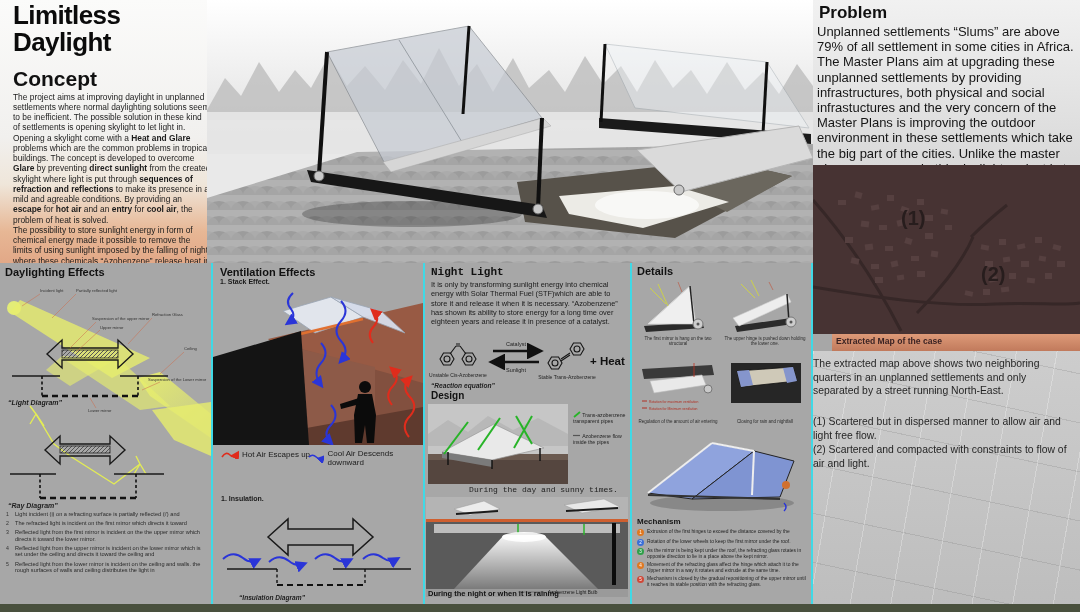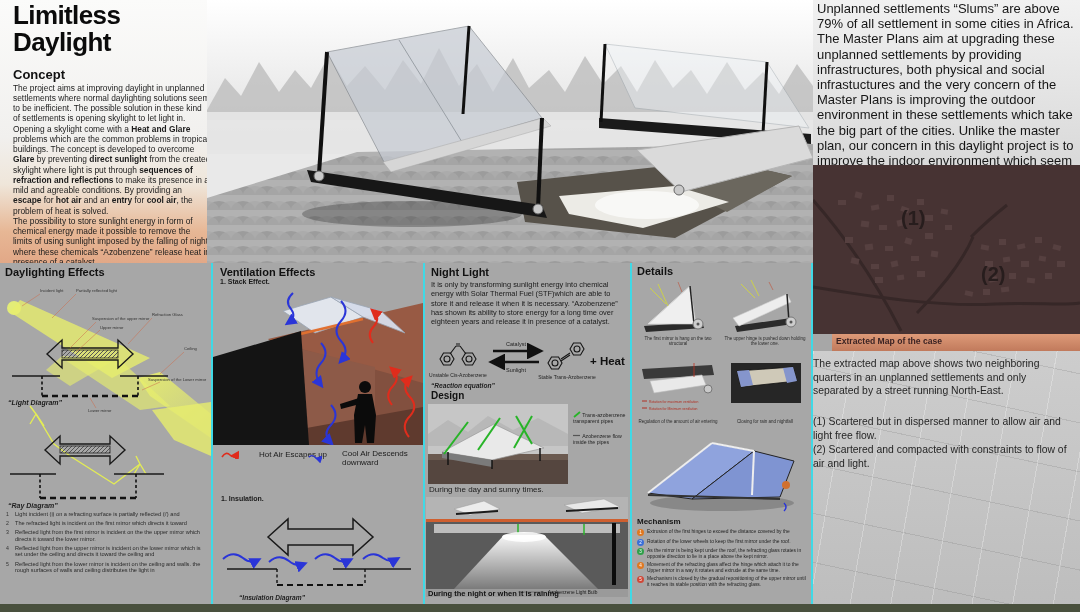--- a/index.html
+++ b/index.html
@@ -5,21 +5,21 @@
   html,body{margin:0;padding:0;background:#666;}
   #board{position:relative;width:1080px;height:612px;overflow:hidden;
          font-family:"Liberation Sans",sans-serif;background:#a7a7a7;}
   .abs{position:absolute;}
   .b{font-weight:700;}
   
   #concept-panel{left:0;top:0;width:207px;height:263px;
     background:linear-gradient(180deg,#fbfbfa 0%,#f1f0ee 52%,#efe6da 70%,#e7b795 88%,#e2a887 100%);padding-left:8px;}
   #poster-title{margin:0;padding:2px 4px 0 5px;font-size:26px;line-height:1.05;font-weight:800;
     letter-spacing:-0.6px;color:#0b0b0b;}
-  #concept-heading{margin:10px 0 1px 5px;font-size:13px;font-weight:700;color:#111;}
+  #concept-heading{margin:10px 0 1px 5px;font-size:21px;font-weight:700;color:#111;}
   .concept-body{margin:0 4px 0 5px;width:198px;font-size:8.4px;line-height:1.22;color:#1c1c1c;}
   
   #main-render{left:207px;top:0;width:606px;height:263px;background:#e9e9e9;border-bottom:1px solid #8d8d8d;}
   
   #problem-panel{left:813px;top:0;width:267px;height:165px;
     background:linear-gradient(180deg,#f1f1f1,#d9d9d9);}
   #problem-heading{margin:3px 0 0 6px;font-size:17px;font-weight:700;color:#101010;}
   #problem-body{margin:1px 2px 0 4px;width:261px;font-size:13px;line-height:1.17;color:#161616;}
   .preline{white-space:pre-line;}
   #case-map{left:813px;top:165px;width:267px;height:169px;background:#473333;}
@@ -38,21 +38,21 @@
   .ph{margin:0;font-size:11px;font-weight:700;color:#111;}
   .psub{margin:0;font-size:7px;font-weight:700;color:#1a1a1a;}
   .cap{font-style:italic;font-size:6.6px;color:#222;}
   .vline{top:263px;width:2px;height:341px;background:#40d9e6;}
   #bottom-bar{left:0;top:604px;width:1080px;height:8px;background:#49503d;}
   
   .dl-item{display:flex;gap:3px;margin-bottom:2.5px;}
   .dl-num{flex:0 0 6px;font-size:5.2px;color:#333;}
   .dl-txt{font-size:5.6px;line-height:1.18;color:#2a2a2a;}
   
-  .vleg{position:absolute;font-size:8px;color:#1c1c1c;display:flex;align-items:center;gap:20px;}
+  .vleg{position:absolute;font-size:8px;color:#1c1c1c;display:flex;align-items:center;gap:3px;}
   
   #night-body{font-size:7.4px;line-height:1.26;color:#1b1b1b;margin:0;}
   .nleg{position:absolute;width:56px;font-size:5.2px;line-height:1.15;color:#242424;}
   
   .dcap{position:absolute;width:82px;text-align:center;font-size:4.5px;line-height:1.15;color:#2b2b2b;}
   .mech-item{display:flex;gap:3px;margin-bottom:2.5px;}
   .mech-num{flex:0 0 7px;height:7px;border-radius:50%;color:#fff;font-size:4.6px;
     text-align:center;line-height:7px;}
   .m1{background:#e07820;} .m2{background:#3a6fd8;} .m3{background:#2fa04a;}
   .m4{background:#e07820;} .m5{background:#d04838;}
@@ -108,20 +108,21 @@
       <polygon points="398,44 560,62 602,128 428,108" fill="#eef2f6" opacity=".42" stroke="#9aa4ab" stroke-width="1"></polygon>
       <polygon points="392,118 604,134 604,144 392,128" fill="#1a1a1a"></polygon>
       <line x1="398" y1="44" x2="394" y2="122" stroke="#101010" stroke-width="3"></line>
       <line x1="560" y1="62" x2="556" y2="134" stroke="#101010" stroke-width="3"></line>
       <polygon points="430,150 592,126 606,158 474,192" fill="#dadada" stroke="#b5b5b5"></polygon>
       <circle cx="472" cy="190" r="5" fill="#c9c9c9" stroke="#666"></circle>
     </svg>
   </div>
 
   <div class="abs" id="problem-panel">
+    <h2 id="problem-heading">Problem</h2>
     <p id="problem-body" class="preline">Unplanned settlements “Slums” are above 79% of all settlement  in some cities in Africa.
 The Master Plans aim at upgrading these unplanned settlements by providing infrastructures, both physical and social infrastuctures and the very concern of the Master Plans is improving the outdoor environment in these settlements which take the big part of the cities. Unlike the master plan, our concern in this daylight project is to improve the indoor environment which seem to be impossible to achieve from the outside.</p>
   </div>
 
   <div class="abs" id="case-map">
     <svg width="267" height="169" viewBox="0 0 267 169">
       <rect width="267" height="169" fill="#473333"></rect>
       <g stroke="#362727" stroke-width="3" fill="none">
         <path d="M0,35 C35,75 62,115 88,166"></path>
         <path d="M0,122 C60,132 125,142 182,139 C222,137 250,141 267,138"></path>
@@ -339,21 +340,21 @@
       <line x1="14" y1="62" x2="64" y2="62" stroke="#1a1a1a" stroke-width="1.6"></line>
       <line x1="120" y1="62" x2="198" y2="62" stroke="#1a1a1a" stroke-width="1.6"></line>
       <line x1="64" y1="62" x2="64" y2="78" stroke="#111" stroke-width="1.4" stroke-dasharray="3,2.5"></line>
       <line x1="152" y1="62" x2="152" y2="78" stroke="#111" stroke-width="1.4" stroke-dasharray="3,2.5"></line>
       <line x1="64" y1="78" x2="152" y2="78" stroke="#111" stroke-width="2.2" stroke-dasharray="6,4"></line>
     </svg>
     <span class="cap" style="position:absolute;left:26px;top:331px;font-weight:700;">“Insulation Diagram”</span>
   </div>
 
   <div class="abs bpanel" style="left:425px;width:205px;">
-    <h3 class="ph" style="margin:3px 0 2px 6px;">Night Light</h3>
+    <h3 class="ph" style="margin:3px 0 2px 6px;font-family:Liberation Mono, monospace;">Night Light</h3>
     <p id="night-body" style="margin-left:6px;width:194px;">It is only by transforming sunlight energy into chemical energy with Solar Thermal Fuel (STF)which are able to store it and release it when it is necessary. “Azobenzene” has shown its ability to store energy for a long time over eighteen years and release it in presence of a catalyst.</p>
     <svg width="204" height="58" viewBox="0 0 204 58" style="display:block;margin:2px 0 0 2px;">
       <defs>
           <marker id="ahk" markerWidth="7" markerHeight="7" refX="5" refY="3.5" orient="auto">
             <path d="M0,0 L7,3.5 L0,7 Z" fill="#111"></path>
           </marker>
         </defs>
       <g stroke="#161616" stroke-width="1.1" fill="none">
         <polygon points="13,30 16.5,24 23.5,24 27,30 23.5,36 16.5,36"></polygon>
           <circle cx="20" cy="30" r="3"></circle>
@@ -402,21 +403,21 @@
           <line x1="1" y1="6" x2="7" y2="1" stroke="#28b428" stroke-width="1.8"></line>
         </svg>
       <span>Trans-azobenzene transparent pipes</span>
     </div>
     <div class="nleg" style="left:148px;top:170px;">
       <svg width="8" height="5" viewBox="0 0 8 5" style="vertical-align:0;">
           <line x1="0" y1="2.5" x2="7" y2="2.5" stroke="#555" stroke-width="1.2"></line>
         </svg>
       <span>Azobenzene flow inside the pipes</span>
     </div>
-    <div style="position:absolute;left:4px;top:222px;width:205px;font-size:8px;color:#1d1d1d;">During the day and sunny times.</div>
+    <div style="position:absolute;left:16px;top:222px;width:205px;text-align:center;font-size:8px;color:#1d1d1d;font-family:Liberation Mono, monospace;">During the day and sunny times.</div>
     <svg width="202" height="100" viewBox="0 0 202 100" style="position:absolute;left:1px;top:234px;">
       <defs>
         <linearGradient id="cone" x1="0" y1="0" x2="0" y2="1">
           <stop offset="0" stop-color="#ffffff" stop-opacity=".95"></stop>
             <stop offset="1" stop-color="#ffffff" stop-opacity=".2"></stop>
         </linearGradient>
       </defs>
       <rect width="202" height="22" fill="#b4b4b4"></rect>
       <polygon points="28,12 58,4 74,12 44,18" fill="#ececec" stroke="#999" stroke-width=".5"></polygon>
       <polygon points="138,8 178,2 194,10 156,16" fill="#e8e8e8" stroke="#999" stroke-width=".5"></polygon>

